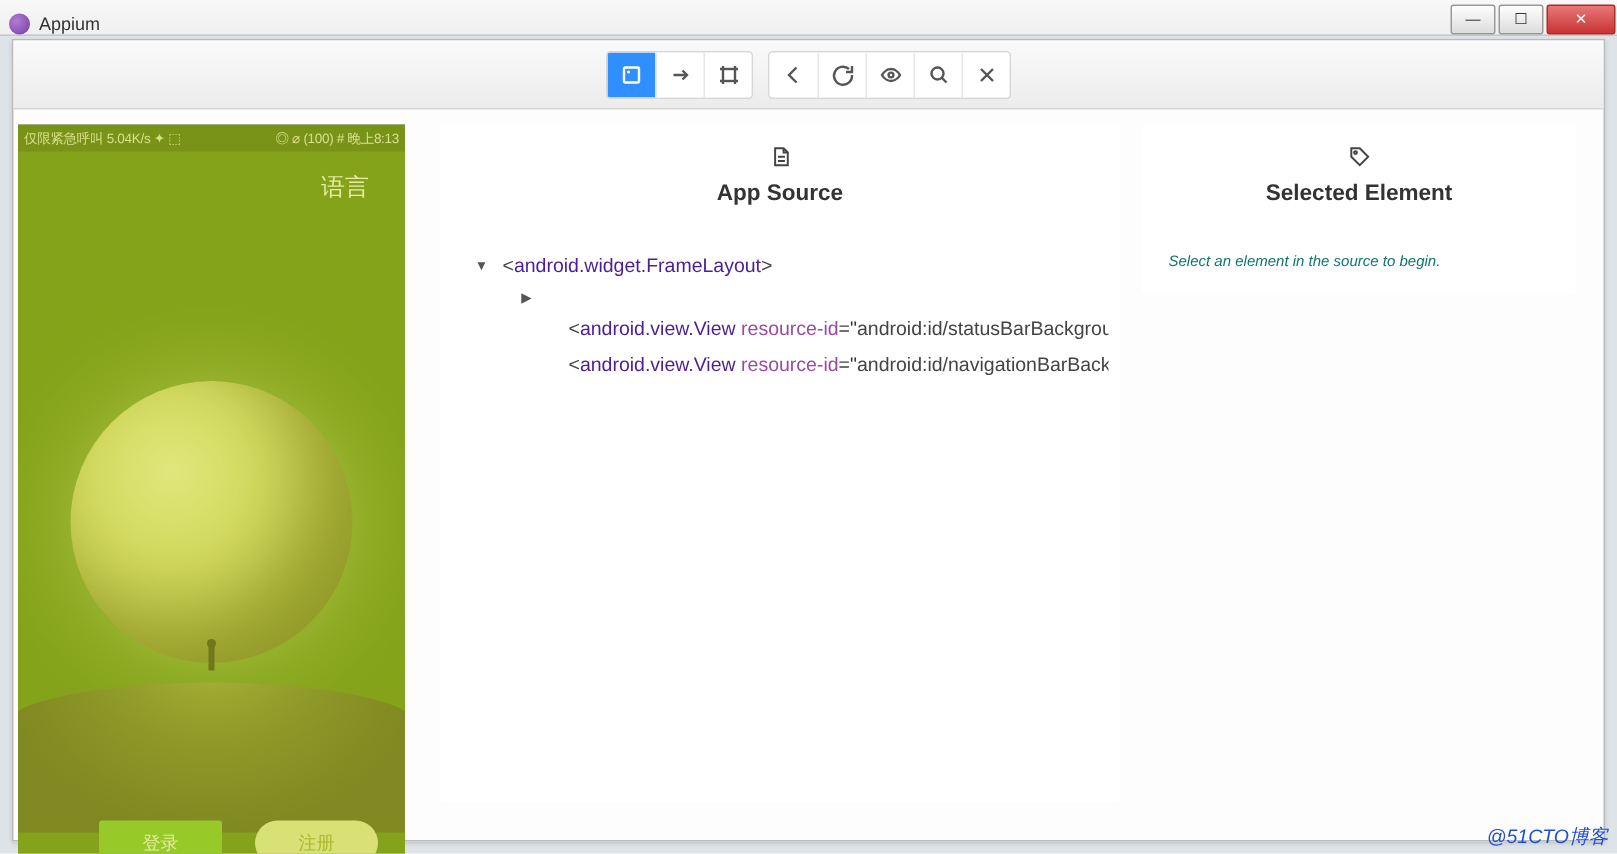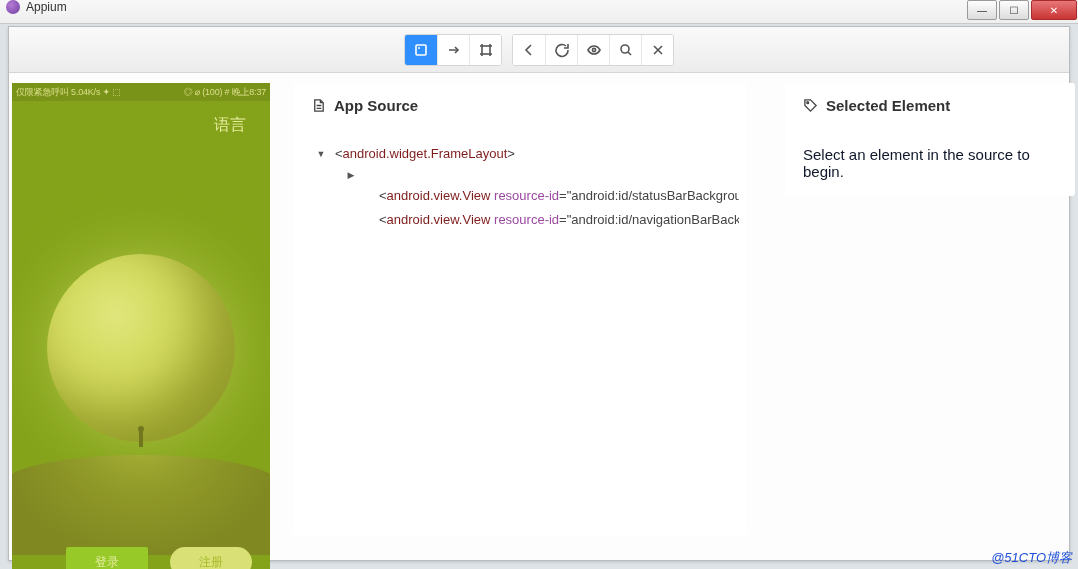--- a/index.html
+++ b/index.html
@@ -1,19 +1,19 @@
 <!DOCTYPE html>
 <html><head>
 <meta charset="utf-8">
 <style>
 * { box-sizing: border-box; margin: 0; padding: 0; }
 html, body { width: 1078px; height: 569px; font-family: "Segoe UI", Arial, sans-serif; overflow: hidden; }
 body { background: #dde3e7; position: relative; }
 
-.titlebar { height: 24px; background: linear-gradient(#f8f8f8,#efefef); border-bottom: 1px solid #c8c8c8; display: flex; align-items: flex-start; padding-left: 6px; gap: 6px;}
+.titlebar { height: 24px; background: linear-gradient(#f8f8f8,#efefef); border-bottom: 1px solid #c8c8c8; display: flex; align-items: flex-end; padding-left: 6px; gap: 6px;}
 .titlebar .app-icon { width: 14px; height: 14px; border-radius: 50%; background: radial-gradient(circle at 35% 35%, #b57bd6, #6f3fa0); }
 .titlebar .title { font-size: 12px; color: #333; flex: 1; }
 .win-ctrls { display: flex; }
 .win-btn { width: 30px; height: 20px; margin: 0 1px; border: 1px solid #9a9a9a; background: linear-gradient(#fefefe,#dcdcdc); display:flex; align-items:center; justify-content:center; font-size:10px; color:#333; border-radius:2px;}
 .win-btn.close { background: linear-gradient(#e97777,#c83434); color:#fff; border-color:#aa2b2b; width:46px; }
 
 .app-frame { position:absolute; left:8px; right:8px; top:26px; bottom:8px; background:#fdfdfd; border:1px solid #bbb; box-shadow:0 1px 3px rgba(0,0,0,.15);}
 
 .toolbar { height:46px; background:linear-gradient(#fafafa,#ececec); border-bottom:1px solid #d5d5d5; display:flex; align-items:center; justify-content:center; gap:10px; }
 .tool-group { display:flex; border:1px solid #d6d6d6; border-radius:3px; overflow:hidden; background:#fff; }
@@ -38,36 +38,36 @@
 .ground { position:absolute; bottom:56px; left:-10px; right:-10px; height:100px; background: radial-gradient(ellipse at 50% 0%, rgba(120,126,50,.9) 0%, rgba(70,74,30,.95) 70%); border-radius:50% 50% 0 0 / 30% 30% 0 0; }
 .dev-btns { position:absolute; bottom:34px; left:0; right:0; display:flex; gap:22px; padding:0 18px;margin-left:36px;}
 .dev-btn { flex:1; height:30px; line-height:30px; text-align:center; font-size:12px; border-radius:2px; }
 .dev-btn.login { background:#6fc22a; color:#fff; }
 .dev-btn.register { background:#e7ecb6; color:#8da82e;border-radius:15px; }
 .dev-nav { position:absolute; bottom:0; left:0; right:0; height:26px; background:rgba(0,0,0,.4); display:flex; align-items:center; justify-content:space-around; color:#d8d8c8; font-size:12px;}
 .dev-nav svg { stroke:#d8d8c8; fill:none; stroke-width:1.5; }
 
 
 .source-panel { position:absolute; left:284px; top:10px; width:454px; height:452px; background:#fff; border-radius:3px; }
-.panel-header { padding:14px 18px; border-bottom:none; display:flex; align-items:center; gap:8px; color:#333; font-size:15px; font-weight:600; }
+.panel-header { padding:14px 18px; border-bottom:none; display:flex; align-items:center; gap:8px; color:#333; font-size:15px; font-weight:600;flex-direction:column; }
 .panel-header svg { stroke:#444; }
 .tree { padding:14px 8px 0 22px; font-family: "Segoe UI", Arial, sans-serif; font-size:13px; color:#333; line-height:1.9; }
 .tree-row { display:flex; align-items:center; white-space:nowrap; overflow:hidden; }
 .caret { width:12px; display:inline-flex; justify-content:center; color:#555; font-size:9px; margin-right:8px; }
 .indent1 { padding-left:30px; }
 .indent2 { padding-left:56px; }
 .node .lt, .node .gt { color:#444; }
-.node .tag { color:#7f1d1d; }
+.node .tag { color:#4c1d95; }
 .node .attr { color:#9a4aa0; }
 .node .val { color:#444; }
 .node .eq { color:#444; }
 
 
-.selected-panel { position:absolute; left:776px; top:10px; width:290px; background:#fff; border-radius:3px; padding-bottom:16px; }
-.sel-hint { padding:18px 18px 0 18px; color:#0f172a; font-size:15px; }
+.selected-panel { position:absolute; left:752px; top:10px; width:290px; background:#fff; border-radius:3px; padding-bottom:16px; }
+.sel-hint { padding:18px 18px 0 18px; color:#0f766e; font-style:italic; font-size:10px; }
 
 .watermark { position:absolute; right:6px; bottom:2px; color:#1d4ed8; font-size:13px; font-style:italic; }
 </style>
 </head>
 <body>
 
 <div class="titlebar">
   <div class="app-icon"></div>
   <div class="title">Appium</div>
   <div class="win-ctrls">
@@ -130,21 +130,21 @@
           </svg>
       </div>
     </div>
   </div>
 
   <div class="content">
 
     <div class="device-panel">
       <div class="dev-status">
         <span>仅限紧急呼叫  5.04K/s ✦ ⬚</span>
-        <span>◎ ⌀ (100) # 晚上8:37</span>
+        <span>◎ ⌀ (100) # 晚上8:13</span>
       </div>
       <div class="dev-lang">语言</div>
       <div class="ground"></div>
       <div class="globe-wrap">
         <div class="globe">
           <div class="person"></div>
         </div>
       </div>
       <div class="dev-btns">
         <div class="dev-btn login">登录</div>

